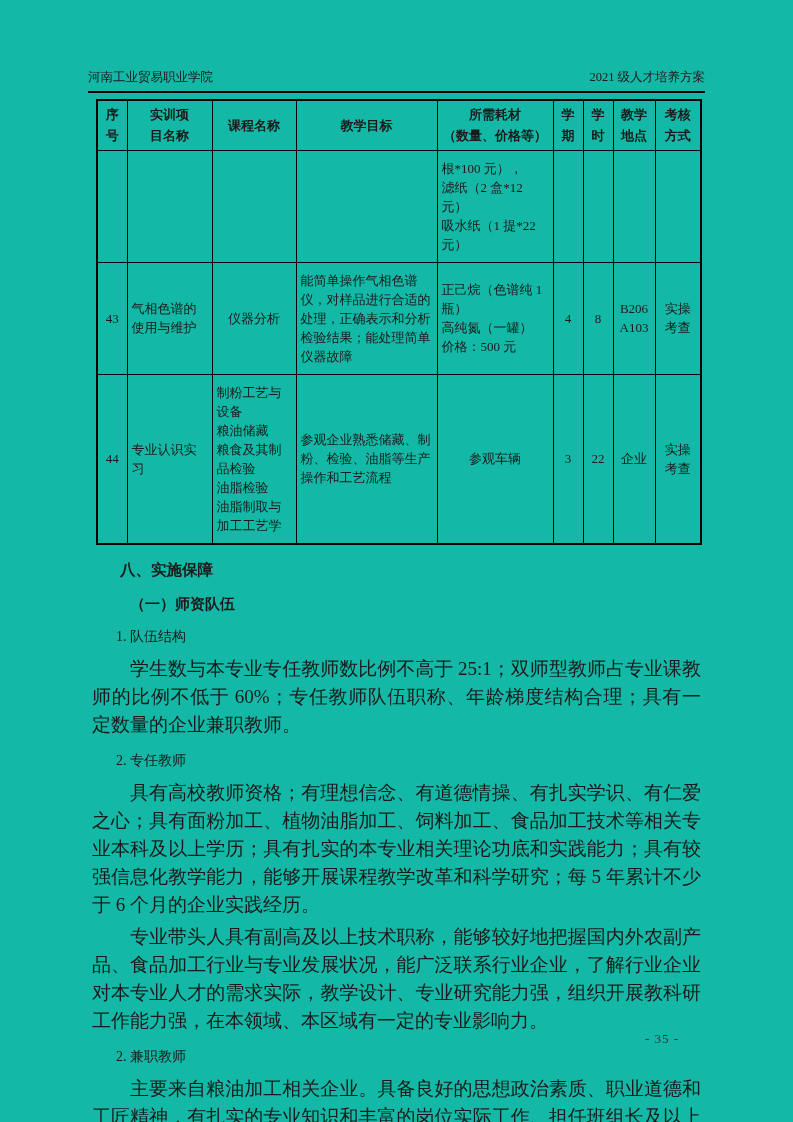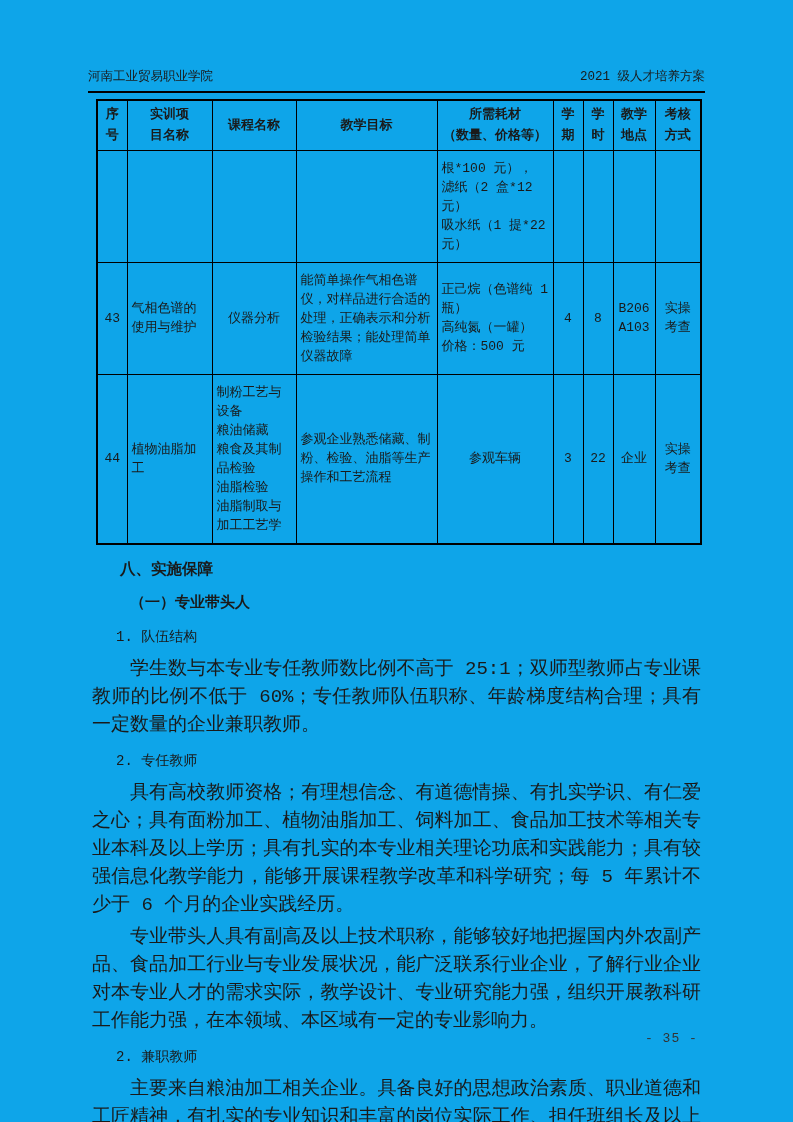--- a/index.html
+++ b/index.html
@@ -1,22 +1,22 @@
 <!DOCTYPE html>
 <html><head>
 <meta charset="utf-8">
 <style>
   html,body { margin:0; padding:0; background:#ffffff; }
   .page {
     position:relative;
     width:793px; height:1122px;
-    background:#0ea5e9;
+    background:#14b8a6;
     box-sizing:border-box;
     padding:0 88px;
-    font-family:Liberation Mono, monospace;
+    font-family:Liberation Serif, serif;
     color:#1a1a1a;
     overflow:hidden;
   }
   .page-header {
     padding-top:70px;
     display:flex;
     justify-content:space-between;
     font-size:12.5px;
     line-height:15px;
   }
@@ -146,40 +146,40 @@
 高纯氮（一罐）
 价格：500 元</td>
           <td>4</td>
           <td>8</td>
           <td>B206
 A103</td>
           <td>实操考查</td>
         </tr>
         <tr class="r2">
           <td>44</td>
-          <td class="al">植物油脂加工</td>
+          <td class="al">专业认识实习</td>
           <td class="al">制粉工艺与设备
 粮油储藏
 粮食及其制品检验
 油脂检验
 油脂制取与加工工艺学</td>
           <td class="al">参观企业熟悉储藏、制粉、检验、油脂等生产操作和工艺流程</td>
           <td>参观车辆</td>
           <td>3</td>
           <td>22</td>
           <td>企业</td>
           <td>实操考查</td>
         </tr>
       </tbody>
   </table>
 
   <div class="section-title">八、实施保障</div>
 
   <div id="sections">
-      <div class="subsection-title">（一）专业带头人</div>
+      <div class="subsection-title">（一）师资队伍</div>
       <div class="item-heading">1. 队伍结构</div>
       <p class="body-para">学生数与本专业专任教师数比例不高于 25:1；双师型教师占专业课教师的比例不低于 60%；专任教师队伍职称、年龄梯度结构合理；具有一定数量的企业兼职教师。</p>
       <div class="item-heading">2. 专任教师</div>
       <p class="body-para">具有高校教师资格；有理想信念、有道德情操、有扎实学识、有仁爱之心；具有面粉加工、植物油脂加工、饲料加工、食品加工技术等相关专业本科及以上学历；具有扎实的本专业相关理论功底和实践能力；具有较强信息化教学能力，能够开展课程教学改革和科学研究；每 5 年累计不少于 6 个月的企业实践经历。</p>
       <p class="body-para">专业带头人具有副高及以上技术职称，能够较好地把握国内外农副产品、食品加工行业与专业发展状况，能广泛联系行业企业，了解行业企业对本专业人才的需求实际，教学设计、专业研究能力强，组织开展教科研工作能力强，在本领域、本区域有一定的专业影响力。</p>
       <div class="item-heading">2. 兼职教师</div>
       <p class="body-para">主要来自粮油加工相关企业。具备良好的思想政治素质、职业道德和工匠精神，有扎实的专业知识和丰富的岗位实际工作、担任班组长及以上职务的管理工作经验，掌握一定的教学方法，能承担专业课程教学、实习实训指导和学生职业发展规划指导等教学任务。</p>
       <div class="subsection-title">（二）教学设施</div>
     </div>
 

